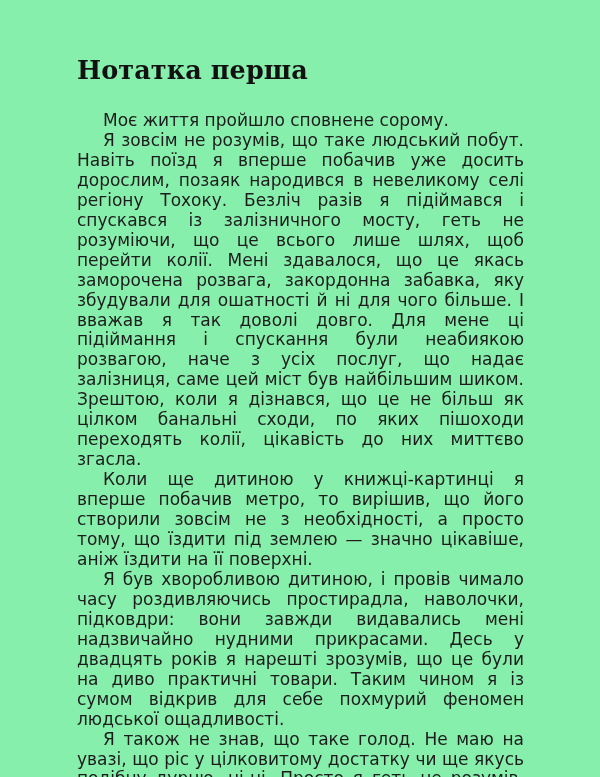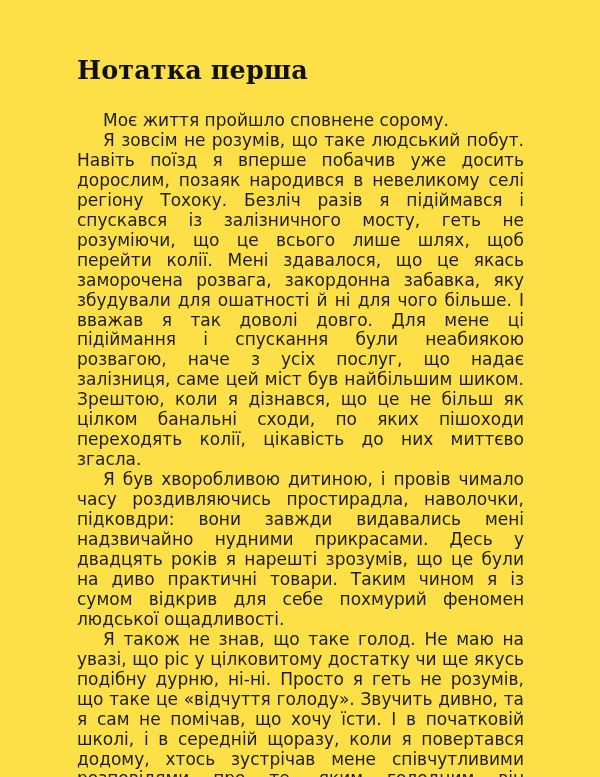--- a/index.html
+++ b/index.html
@@ -12,21 +12,21 @@
     height: 777px;
     overflow: hidden;
     font-family: "DejaVu Sans", sans-serif;
     color: #1a1a1a;
     -webkit-font-smoothing: antialiased;
   }
   .page {
     position: relative;
     width: 600px;
     height: 777px;
-    background: #fde047;
+    background: #86efac;
     box-sizing: border-box;
   }
   .content {
     position: absolute;
     left: 77px;
     top: 55px;
     width: 447px;
   }
   .doc-title {
     font-family: "DejaVu Serif", serif;
@@ -63,18 +63,19 @@
 <body>
 
 <div class="page">
   <div class="content">
 
     <h1 class="doc-title">Нотатка перша</h1>
 
     <div class="body-block">
       <p class="para">Моє життя пройшло сповнене сорому.</p>
       <p class="para">Я зовсім не розумів, що таке людський побут. Навіть поїзд я вперше побачив уже досить дорослим, позаяк народився в невеликому селі регіону Тохоку. Безліч разів я підіймався і спускався із залізничного мосту, геть не розуміючи, що це всього лише шлях, щоб перейти колії. Мені здавалося, що це якась заморочена розвага, закордонна забавка, яку збудували для ошатності й ні для чого більше. І вважав я так доволі довго. Для мене ці підіймання і спускання були неабиякою розвагою, наче з усіх послуг, що надає залізниця, саме цей міст був найбільшим шиком. Зрештою, коли я дізнався, що це не більш як цілком банальні сходи, по яких пішоходи переходять колії, цікавість до них миттєво згасла.</p>
+      <p class="para">Коли ще дитиною у книжці-картинці я вперше побачив метро, то вирішив, що його створили зовсім не з необхідності, а просто тому, що їздити під землею — значно цікавіше, аніж їздити на її поверхні.</p>
       <p class="para">Я був хворобливою дитиною, і провів чимало часу роздивляючись простирадла, наволочки, підковдри: вони завжди видавались мені надзвичайно нудними прикрасами. Десь у двадцять років я нарешті зрозумів, що це були на диво практичні товари. Таким чином я із сумом відкрив для себе похмурий феномен людської ощадливості.</p>
       <p class="para">Я також не знав, що таке голод. Не маю на увазі, що ріс у цілковитому достатку чи ще якусь подібну дурню, ні-ні. Просто я геть не розумів, що таке це «відчуття голоду». Звучить дивно, та я сам не помічав, що хочу їсти. І в початковій школі, і в середній щоразу, коли я повертався додому, хтось зустрічав мене співчутливими розповідями про те, яким голодним він повертався зі школи у свій час, та пропонував пригоститися зацукрованими бобами, бісквітами чи хлібом. Як вроджений підлабузник, я</p>
     </div>
 
   </div>
 </div>
 
 </body></html>

